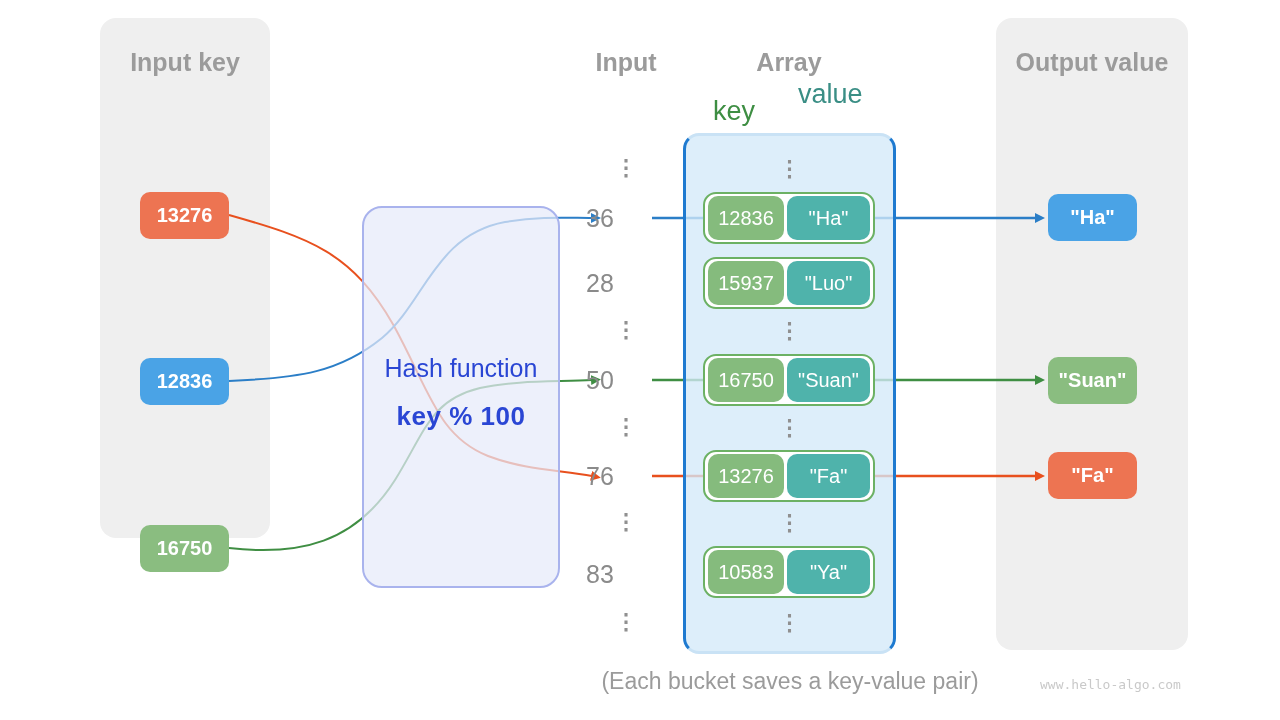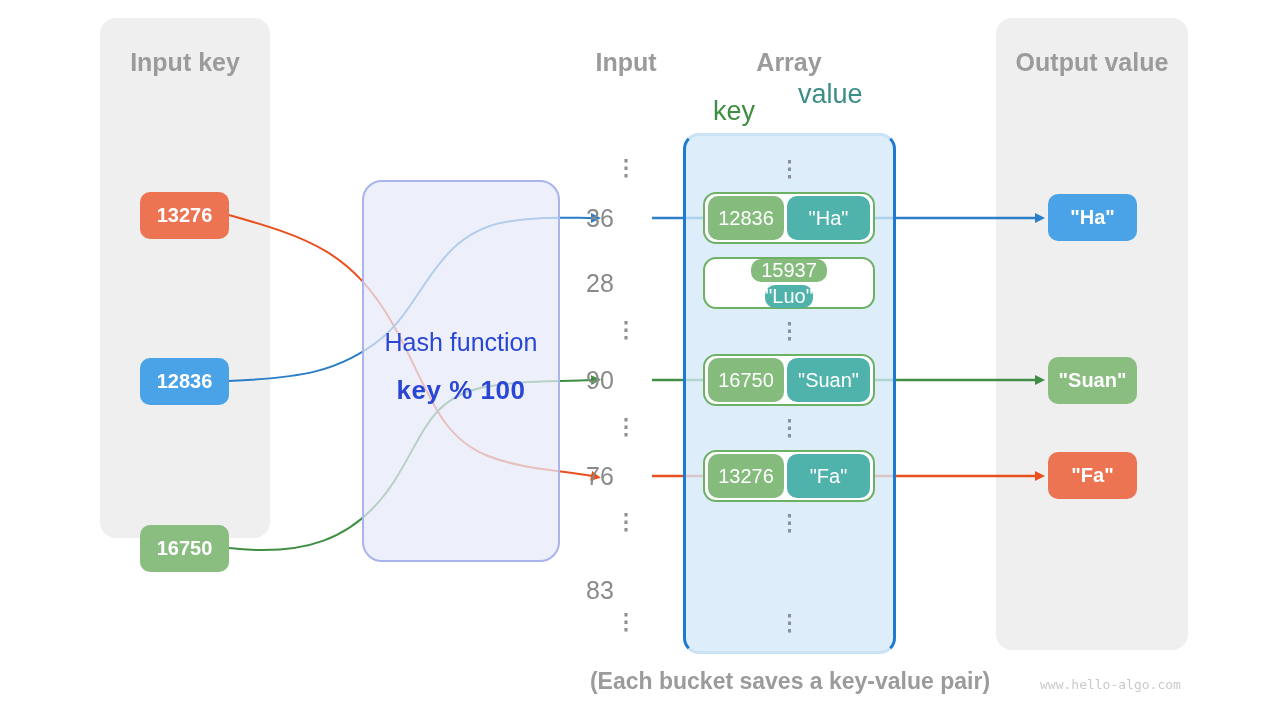--- a/index.html
+++ b/index.html
@@ -35,21 +35,21 @@
     text-align: center;
     line-height: 47px;
     z-index: 3;
   }
   .kbox.orange { background: #ed7452; }
   .kbox.blue   { background: #4aa3e6; }
   .kbox.green  { background: #8abd80; }
 
   
   .hash-box {
-    left: 362px; top: 180px; width: 198px; height: 382px;
+    left: 362px; top: 206px; width: 198px; height: 382px;
     background: rgba(230, 234, 250, 0.72);
     border: 2px solid #a9b3ed;
     border-radius: 20px;
     z-index: 2;
   }
   .hash-text {
     position: absolute;
     left: 0; top: 146px; width: 100%;
     text-align: center;
     color: #2a46d4;
@@ -125,21 +125,20 @@
   .pill.key-pill { width: 76px; background: #85bb7d; }
   .pill.value-pill { flex: 1; background: #4fb3ab; }
 
   
   .caption {
     left: 560px; top: 668px; width: 460px;
     text-align: center;
     font-size: 23px;
     color: #9b9b9b;
     z-index: 3;
-    font-weight: bold;
   }
   .watermark {
     left: 1040px; top: 677px; width: 200px;
     text-align: left;
     font-family: "DejaVu Sans Mono", monospace;
     font-size: 13px;
     color: #c9c9c9;
     z-index: 3;
   }
 </style>
@@ -184,55 +183,59 @@
 
 <div class="abs col-header" style="left:576px; top:48px; width:100px;">Input</div>
 <div class="abs col-header" style="left:739px; top:48px; width:100px;">Array</div>
 <div class="abs kv-label key-l" style="left:713px; top:96px; width:60px;">key</div>
 <div class="abs kv-label value-l" style="left:798px; top:79px; width:60px;">value</div>
 
 <div class="abs dots idx-dots" style="top:157px;">⋮</div>
 <div class="abs idx" style="top:204px;">36</div>
 <div class="abs idx" style="top:269px;">28</div>
 <div class="abs dots idx-dots" style="top:319px;">⋮</div>
-<div class="abs idx" style="top:366px;">90</div>
+<div class="abs idx" style="top:366px;">50</div>
 <div class="abs dots idx-dots" style="top:416px;">⋮</div>
 <div class="abs idx" style="top:462px;">76</div>
 <div class="abs dots idx-dots" style="top:511px;">⋮</div>
-<div class="abs idx" style="top:576px;">83</div>
+<div class="abs idx" style="top:560px;">83</div>
 <div class="abs dots idx-dots" style="top:611px;">⋮</div>
 
 <div class="abs array-box">
   <div class="abs dots array-dots" style="top:22px;">⋮</div>
 
   <div class="bucket" style="top:56px;">
     <div class="pill key-pill">12836</div>
     <div class="pill value-pill">"Ha"</div>
   </div>
-  <div class="bucket" style="top:121px;flex-direction:column;">
+  <div class="bucket" style="top:121px;">
     <div class="pill key-pill">15937</div>
     <div class="pill value-pill">"Luo"</div>
   </div>
 
   <div class="abs dots array-dots" style="top:184px;">⋮</div>
 
   <div class="bucket" style="top:218px;">
     <div class="pill key-pill">16750</div>
     <div class="pill value-pill">"Suan"</div>
   </div>
 
   <div class="abs dots array-dots" style="top:281px;">⋮</div>
 
   <div class="bucket" style="top:314px;">
     <div class="pill key-pill">13276</div>
     <div class="pill value-pill">"Fa"</div>
   </div>
 
   <div class="abs dots array-dots" style="top:376px;">⋮</div>
 
+  <div class="bucket" style="top:410px;">
+    <div class="pill key-pill">10583</div>
+    <div class="pill value-pill">"Ya"</div>
+  </div>
 
   <div class="abs dots array-dots" style="top:476px;">⋮</div>
 </div>
 
 <div class="abs panel" style="left:996px; top:18px; width:192px; height:632px;">
   <div class="panel-title">Output value</div>
 </div>
 <div class="abs kbox blue" style="left:1048px; top:194px;">"Ha"</div>
 <div class="abs kbox green" style="left:1048px; top:357px;">"Suan"</div>
 <div class="abs kbox orange" style="left:1048px; top:452px;">"Fa"</div>

